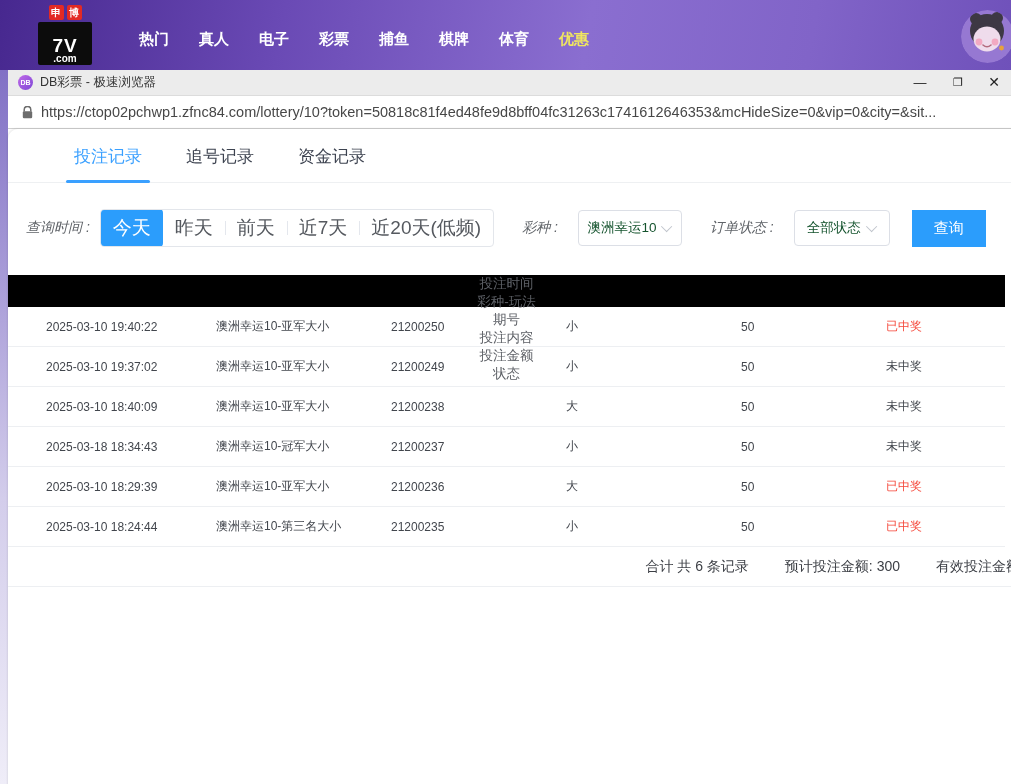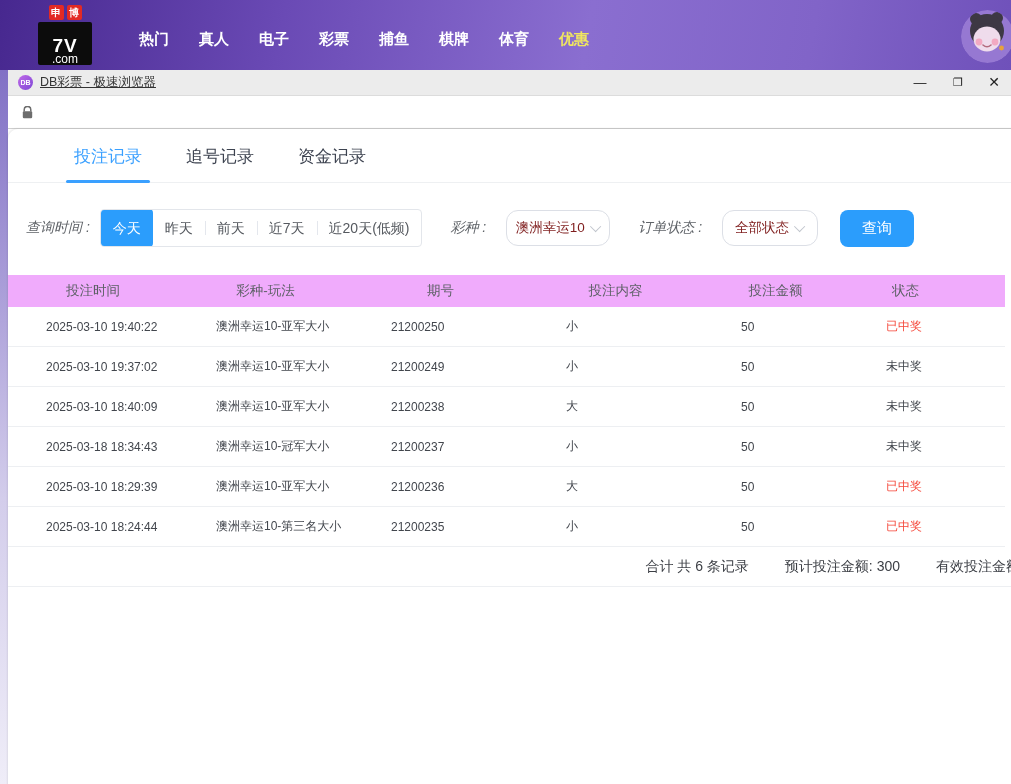--- a/index.html
+++ b/index.html
@@ -15,21 +15,21 @@
     display:flex; align-items:center;
   }
   .logo { margin-left:38px; width:54px; flex:0 0 auto; }
   .logo-top { display:flex; gap:3px; justify-content:center; margin-bottom:2px; }
   .red-sq {
     width:15px; height:15px; background:#e32a24; color:#fff; font-size:10px;
     font-weight:bold; display:flex; align-items:center; justify-content:center; border-radius:2px;
   }
   .logo-black { background:#0c0c0c; border-radius:2px; padding:14px 2px 2px; text-align:center; }
   .logo-main { color:#fff; font-size:19px; font-weight:900; line-height:19px; letter-spacing:1px; }
-  .logo-sub  { color:#fff; font-size:12px; font-weight:normal; line-height:8px; }
+  .logo-sub  { color:#fff; font-size:10px; font-weight:bold; line-height:8px; }
   .nav-items { display:flex; margin-left:32px; }
   .nav-item {
     width:60px; text-align:center; color:#fff; font-size:15px; font-weight:bold;
     cursor:pointer; line-height:70px; height:62px;
   }
   .nav-item.hl { color:#f0e65f; }
   .avatar { position:absolute; left:961px; top:10px; width:53px; height:53px; border-radius:50%; overflow:hidden; cursor:pointer; }
   
   .page-edge {
     position:absolute; left:0; top:70px; width:12px; height:714px;
@@ -40,21 +40,21 @@
   .titlebar {
     height:26px; background:#ececec; border-bottom:1px solid #dcdcdc;
     display:flex; align-items:center; padding-left:10px; position:relative;
   }
   .favicon {
     width:15px; height:15px; border-radius:50%;
     background:linear-gradient(135deg,#c06ae8,#7e46d6);
     color:#fff; font-size:7px; font-weight:bold;
     display:flex; align-items:center; justify-content:center;
   }
-  .win-title { margin-left:7px; font-size:12.5px; color:#333;text-decoration:underline; }
+  .win-title { margin-left:7px; font-size:12.5px; color:#333; }
   .ctrl {
     position:absolute; top:0; width:32px; height:26px; line-height:25px;
     text-align:center; font-size:13px; color:#222; cursor:pointer;
   }
   .ctrl.min { left:896px; } .ctrl.max { left:934px; font-size:11px; } .ctrl.cls { left:970px; font-size:14px; }
   .urlbar {
     height:33px; background:#fff; border-bottom:1px solid #d0d0d0;
     display:flex; align-items:center; padding-left:14px;
   }
   .url-text { margin-left:8px; font-size:14.5px; color:#474747; white-space:nowrap; overflow:hidden; }
@@ -67,41 +67,41 @@
     content:''; position:absolute; left:-8px; right:-8px; bottom:-1px;
     height:3px; background:#3aa0ff; border-radius:3px;
   }
   
   .filters { display:flex; align-items:center; margin-top:26px; padding-left:18px; font-size:14px; color:#5f6368; }
   .flt-label { margin-right:10px;font-style:italic; }
   .time-group {
     display:flex; align-items:center; border:1px solid #e3e6eb; border-radius:4px;
     height:38px; background:#fff; overflow:hidden;
   }
-  .time-opt { padding:0 12px; line-height:36px; font-size:14px; color:#55595f; cursor:pointer; position:relative; }
+  .time-opt { padding:0 12px; line-height:36px; font-size:19px; color:#55595f; cursor:pointer; position:relative; }
   .time-opt:not(:first-child)::before {
     content:''; position:absolute; left:0; top:11px; height:14px; width:1px; background:#e4e7ed;
   }
   .time-opt.active { background:#2b9dfc; color:#fff; border-radius:4px; height:38px; line-height:38px; }
   .time-opt.active::before, .time-opt.active + .time-opt::before { display:none; }
   .ml28 { margin-left:28px; }
   .select {
     display:flex; align-items:center; justify-content:center; gap:8px;
-    width:104px; height:36px; border:1px solid #dcdfe6; border-radius:12px;
-    font-size:13.5px; color:#7f1d1d; cursor:pointer; margin-left:10px;
+    width:104px; height:36px; border:1px solid #dcdfe6; border-radius:4px;
+    font-size:13.5px; color:#14532d; cursor:pointer; margin-left:10px;
   }
   .select.small { width:96px; }
   .chev { width:8px; height:8px; border-left:1.5px solid #c0c4cc; border-bottom:1.5px solid #c0c4cc; transform:rotate(-45deg) translateY(-2px); }
   .query-btn {
     margin-left:22px; width:74px; height:37px; background:#2b9dfc; border:none;
-    border-radius:8px; color:#fff; font-size:15px; cursor:pointer;
+    border-radius:0; color:#fff; font-size:15px; cursor:pointer;
   }
   
   .table { margin-top:28px; width:997px; }
-  .thead { display:flex; height:32px; background:#f0abfc; align-items:center; }
+  .thead { display:flex; height:32px; background:#000000; align-items:center;flex-direction:column; }
   .thead span { font-size:13.5px; color:#5d6066; text-align:center; }
   .trow { display:flex; height:40px; align-items:center; border-bottom:1px solid #edeff2; }
   .trow span { font-size:12px; color:#42464d; text-align:left;padding-left:38px; }
   .thead span:nth-child(1), .trow span:nth-child(1) { width:170px; }
   .thead span:nth-child(2), .trow span:nth-child(2) { width:175px; }
   .thead span:nth-child(3), .trow span:nth-child(3) { width:175px; }
   .thead span:nth-child(4), .trow span:nth-child(4) { width:175px; }
   .thead span:nth-child(5), .trow span:nth-child(5) { width:145px; }
   .thead span:nth-child(6), .trow span:nth-child(6) { width:115px; }
   .trow span.won { color:#f5483b; }
@@ -161,20 +161,21 @@
       <span class="win-title">DB彩票 - 极速浏览器</span>
       <span class="ctrl min">—</span>
       <span class="ctrl max">❐</span>
       <span class="ctrl cls">✕</span>
     </div>
     <div class="urlbar">
       <svg width="11" height="13" viewBox="0 0 11 13">
         <path d="M2.2 5.4 V3.7 a3.3 3.3 0 0 1 6.6 0 V5.4" fill="none" stroke="#6d6d6d" stroke-width="1.5"></path>
         <rect x="0.8" y="5.2" width="9.4" height="7" rx="1.2" fill="#6d6d6d"></rect>
       </svg>
+      <span class="url-text">https://ctop02pchwp1.zfnc84.com/lottery/10?token=50818c81f4ed48fe9d8bff04fc31263c1741612646353&amp;mcHideSize=0&amp;vip=0&amp;city=&amp;sit...</span>
     </div>
 
     <div class="card">
       <div class="tabs">
           <div class="tab active">投注记录</div>
           <div class="tab">追号记录</div>
           <div class="tab">资金记录</div>
         </div>
 
       <div class="filters">

